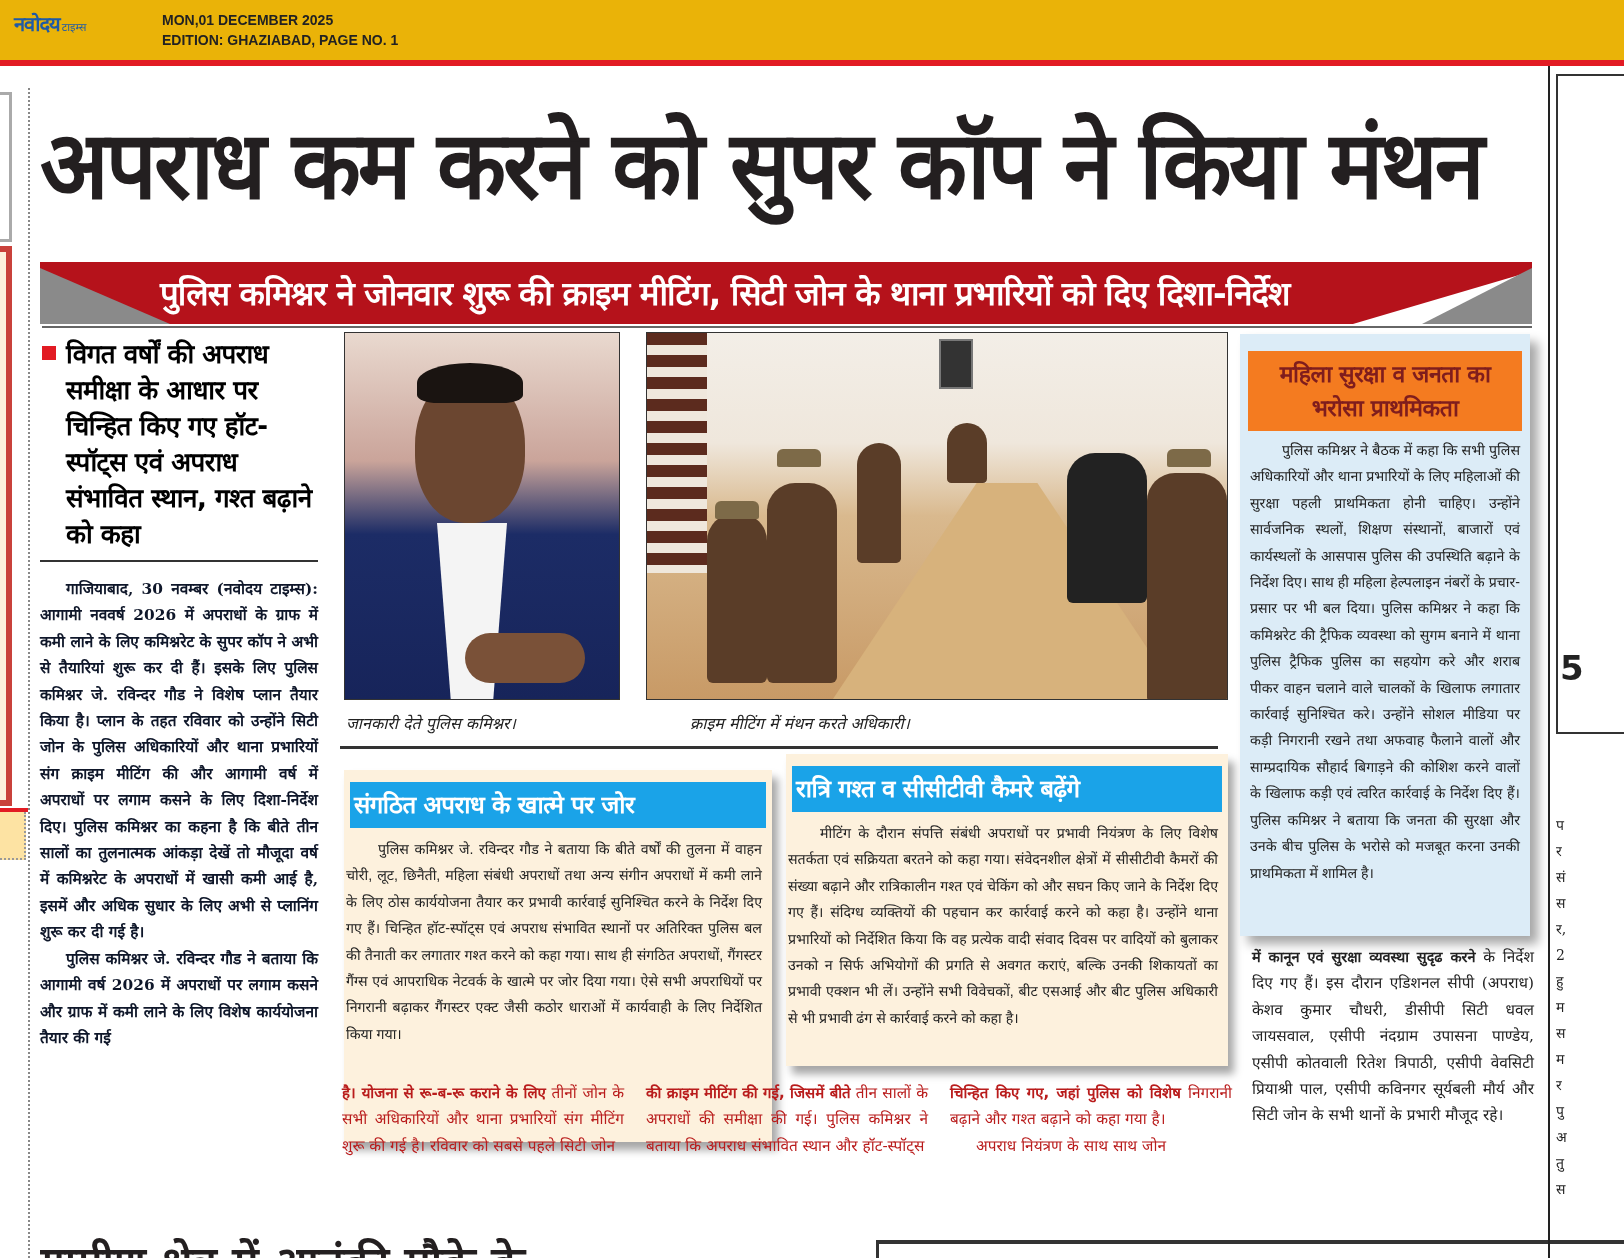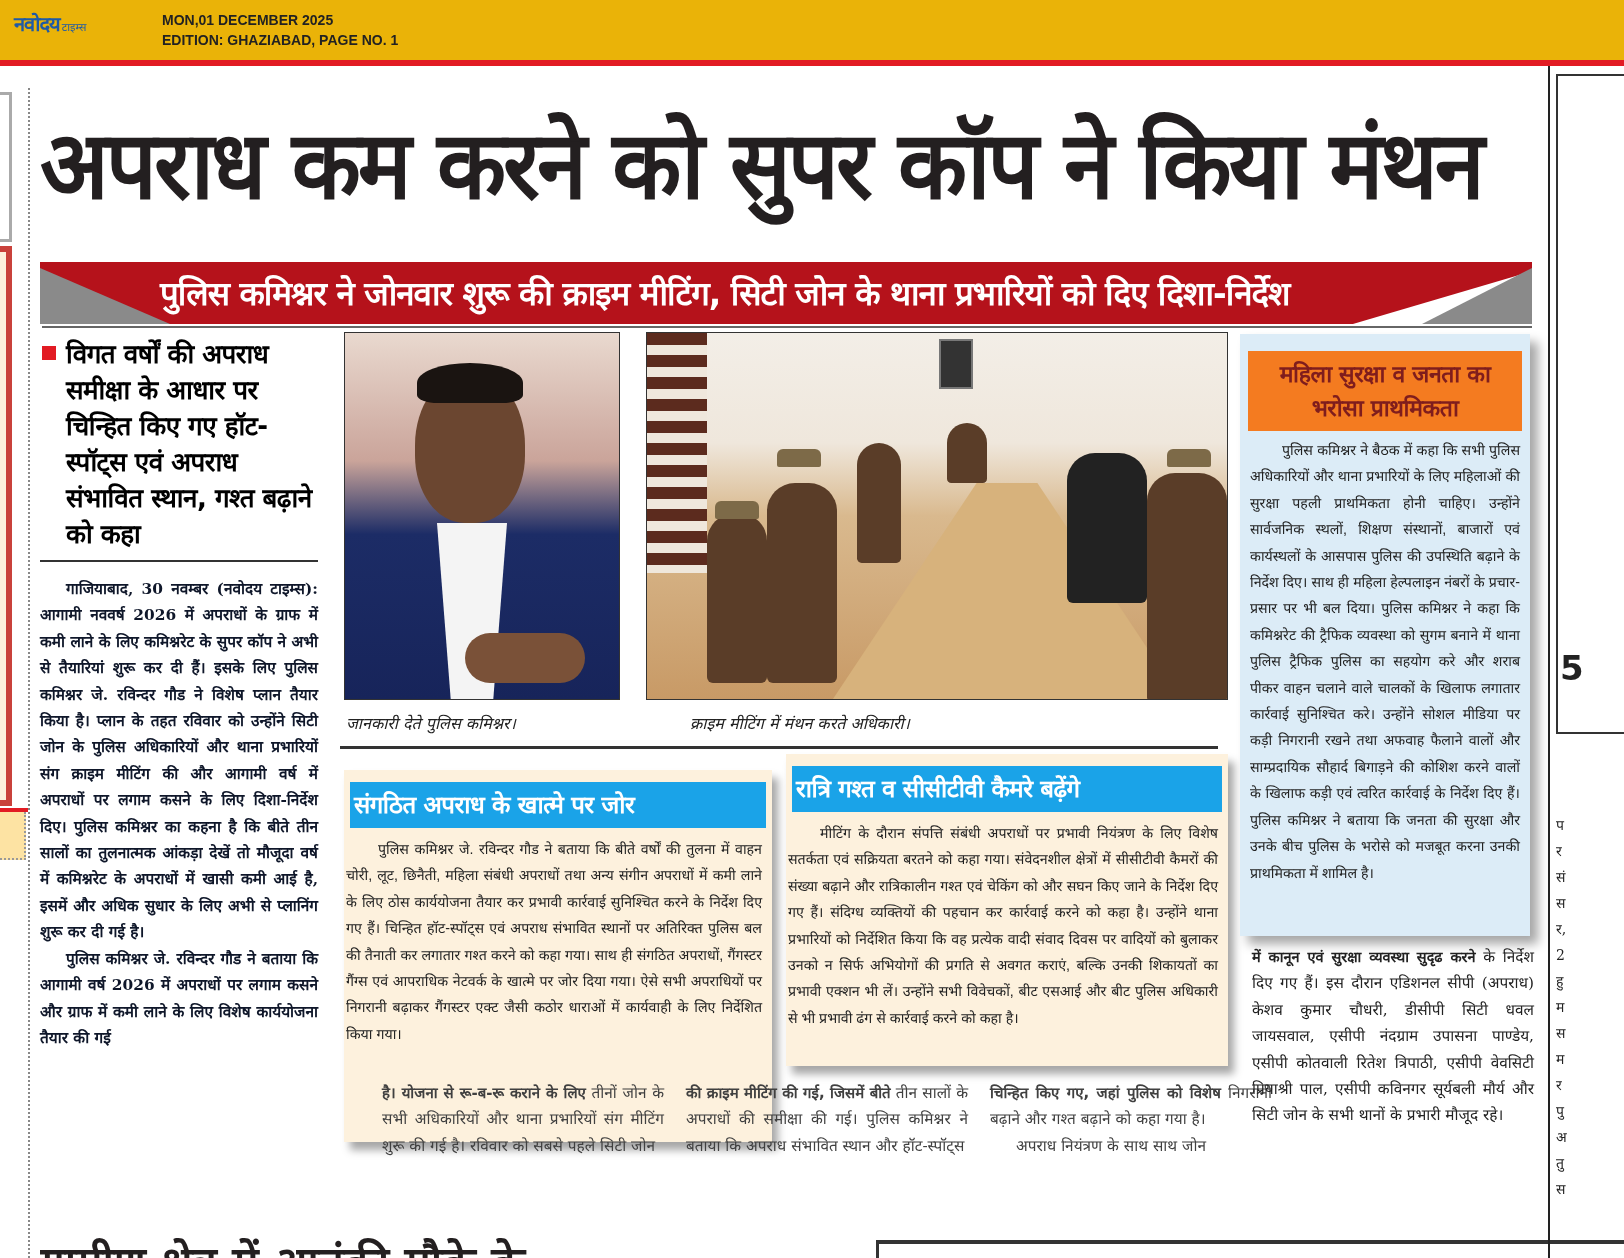--- a/index.html
+++ b/index.html
@@ -71,21 +71,21 @@
   .box-body { padding: 0 10px 0 2px; font-family: "Liberation Sans Narrow", "Liberation Sans", sans-serif; font-size: 14.2px; line-height: 26.4px; color: #222; text-align: justify; }
   .box-body p { text-indent: 32px; }
 
   
   .side { position: absolute; left: 1240px; top: 334px; width: 290px; height: 602px; background: #dcecf7; box-shadow: 8px 8px 10px rgba(0,0,0,0.35); }
   .side-title { margin: 17px 8px 6px 8px; background: #f47b20; color: #7f1d1d; font-family: "DejaVu Sans", sans-serif; font-weight: bold; font-size: 23px; line-height: 34px; text-align: center; padding: 6px 18px; letter-spacing: -0.5px; }
   .side-body { padding: 0 10px; font-family: "Liberation Sans", sans-serif; font-size: 14.2px; line-height: 26.4px; color: #222; text-align: justify; }
   .side-body p { text-indent: 32px; }
 
   
-  .lower { position: absolute; top: 1080px; font-family: "DejaVu Serif", serif; font-size: 15.4px; line-height: 26.4px; color: #404040; text-align: justify; margin-left: 40px; }
+  .lower { position: absolute; top: 1080px; font-family: "DejaVu Serif", serif; font-size: 15.4px; line-height: 26.4px; color: #b91c1c; text-align: justify; }
   .lower b { font-family: "DejaVu Sans", sans-serif; font-weight: bold; font-size: 15px; }
   .lower p.ind { text-indent: 26px; }
   .low1 { left: 342px; width: 282px; }
   .low2 { left: 646px; width: 282px; }
   .low3 { left: 950px; width: 282px; }
   .low4 { left: 1252px; top: 944px; width: 282px; position: absolute; font-family: "DejaVu Serif", serif; font-size: 15.4px; line-height: 26.4px; color: #222; text-align: justify; }
   .low4 b { font-family: "DejaVu Sans", sans-serif; font-weight: bold; font-size: 14.5px; }
 
   
   .next-head { position: absolute; left: 40px; top: 1228px; width: 800px; height: 30px; overflow: hidden; font-family: "DejaVu Sans", sans-serif; font-weight: bold; font-size: 44px; color: #231f20; line-height: 70px; }

